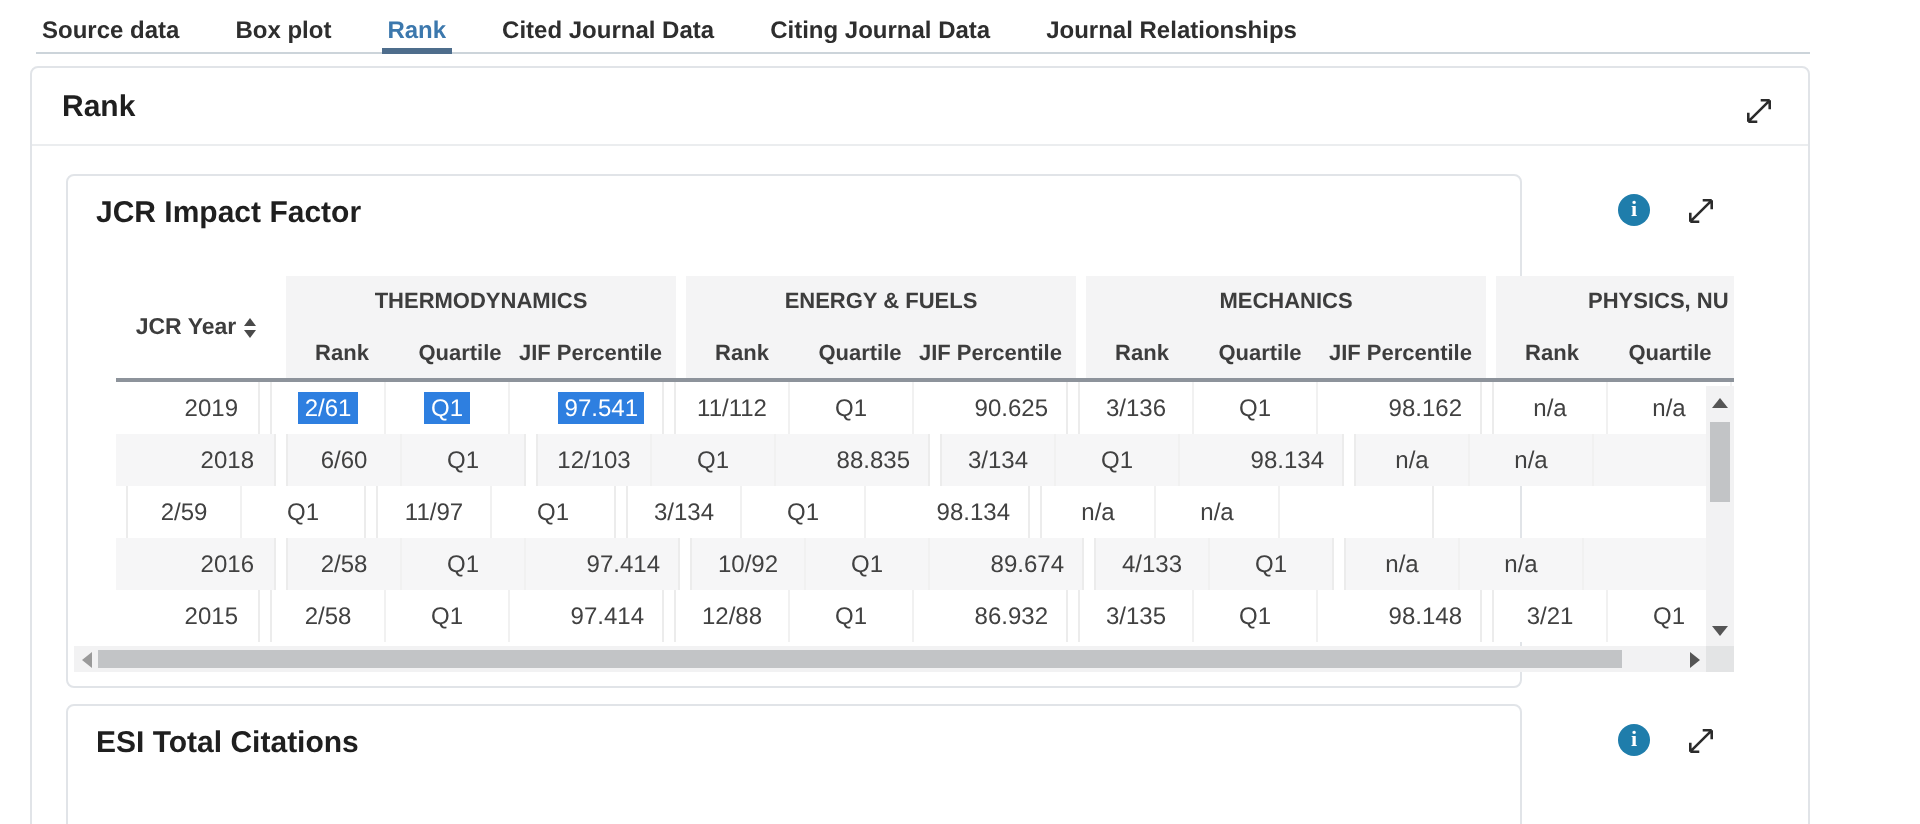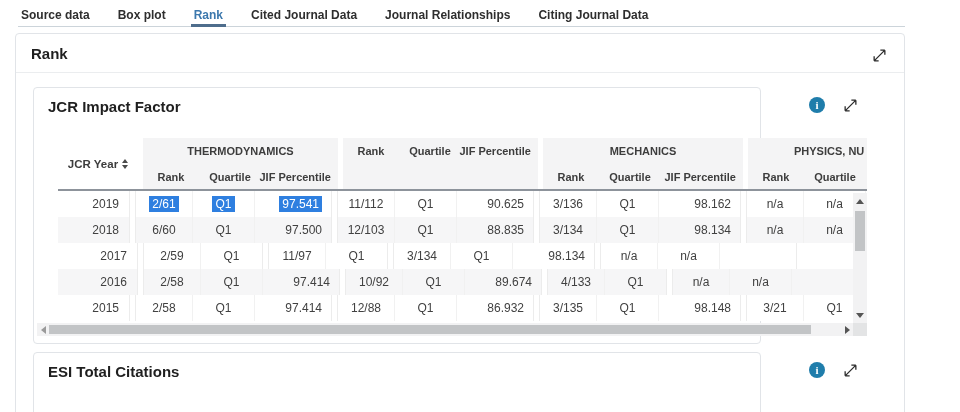--- a/index.html
+++ b/index.html
@@ -89,22 +89,22 @@
 </head>
 <body>
 
 <div id="app">
 
   <div class="tabbar">
       <div class="tab">Source data</div>
       <div class="tab">Box plot</div>
       <div class="tab active">Rank</div>
       <div class="tab">Cited Journal Data</div>
+      <div class="tab">Citing Journal Data</div>
       <div class="tab">Journal Relationships</div>
-      <div class="tab">Citing Journal Data</div>
     </div>
 
   <div class="panel">
     <div class="panel-header">
       <div class="panel-title">Rank</div>
       <div class="panel-expand">
         <svg width="15" height="15" viewBox="0 0 14 14">
           <path d="M2 12 L12 2 M12 2 h-4.2 M12 2 v4.2 M2 12 h4.2 M2 12 v-4.2" stroke="#2b2b2b" stroke-width="1.2" fill="none"></path>
         </svg>
       </div>
@@ -135,20 +135,21 @@
           <div class="hgroup" style="width: 195px;">
             <div class="hgroup-title">THERMODYNAMICS</div>
             <div class="hlabels">
               <div class="hcell c0" style="width: 56px;">Rank</div>
               <div class="hcell c1" style="width: 62px;">Quartile</div>
               <div class="hcell c2" style="width: 77px;">JIF Percentile</div>
             </div>
           </div>
           <div class="gut"></div>
           <div class="hgroup" style="width: 195px;">
+            <div class="hgroup-title">ENERGY &amp; FUELS</div>
             <div class="hlabels">
               <div class="hcell c0" style="width: 56px;">Rank</div>
               <div class="hcell c1" style="width: 62px;">Quartile</div>
               <div class="hcell c2" style="width: 77px;">JIF Percentile</div>
             </div>
           </div>
           <div class="gut"></div>
           <div class="hgroup" style="width: 200px;">
             <div class="hgroup-title">MECHANICS</div>
             <div class="hlabels">
@@ -200,21 +201,20 @@
               <div class="cell c1" style="width: 62px;">n/a</div>
               <div class="cell c2" style="width: 77px;"></div>
             </div>
           </div>
           <div class="t-row">
             <div class="cell-year stripe">2018</div>
             <div class="gut"></div>
             <div class="bgroup stripe">
               <div class="cell c0" style="width: 56px;">6/60</div>
               <div class="cell c1" style="width: 62px;">Q1</div>
-              <div class="cell c2" style="width: 77px;">97.500</div>
             </div>
             <div class="gut"></div>
             <div class="bgroup stripe">
               <div class="cell c0" style="width: 56px;">12/103</div>
               <div class="cell c1" style="width: 62px;">Q1</div>
               <div class="cell c2" style="width: 77px;">88.835</div>
             </div>
             <div class="gut"></div>
             <div class="bgroup stripe">
               <div class="cell c0" style="width: 56px;">3/134</div>
@@ -222,21 +222,20 @@
               <div class="cell c2" style="width: 82px;">98.134</div>
             </div>
             <div class="gut"></div>
             <div class="bgroup stripe">
               <div class="cell c0" style="width: 56px;">n/a</div>
               <div class="cell c1" style="width: 62px;">n/a</div>
               <div class="cell c2" style="width: 77px;"></div>
             </div>
           </div>
           <div class="t-row">
-            <div class="cell-year">2017</div>
             <div class="gut"></div>
             <div class="bgroup">
               <div class="cell c0" style="width: 56px;">2/59</div>
               <div class="cell c1" style="width: 62px;">Q1</div>
             </div>
             <div class="gut"></div>
             <div class="bgroup">
               <div class="cell c0" style="width: 56px;">11/97</div>
               <div class="cell c1" style="width: 62px;">Q1</div>
             </div>

